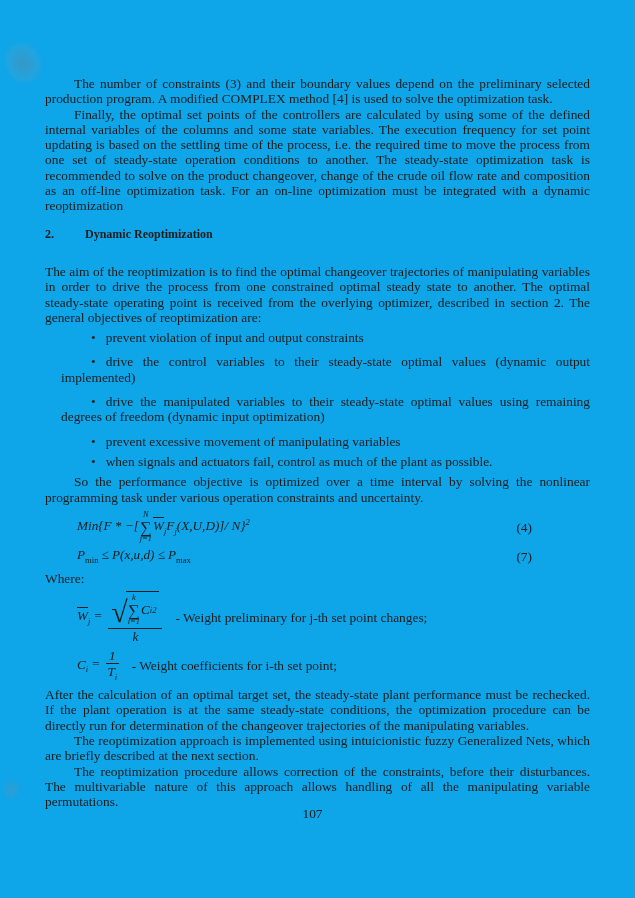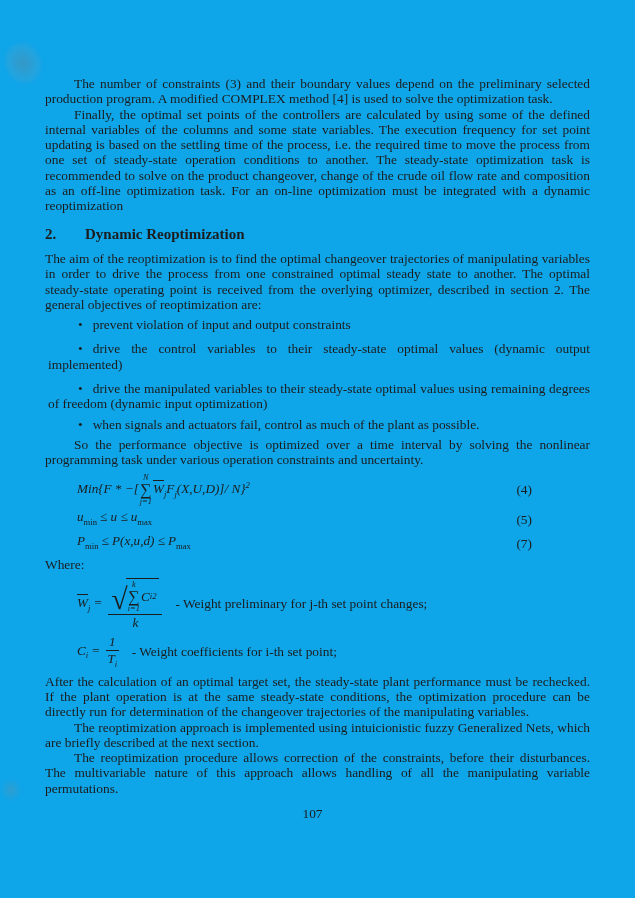--- a/index.html
+++ b/index.html
@@ -28,27 +28,27 @@
   .content {
     position: absolute;
     left: 45px; top: 76px; width: 545px;
     font-size: 13.4px;
     line-height: 15.3px;
     text-align: justify;
   }
   .content p { margin: 0; }
   p.ind { text-indent: 29px; }
   h2.heading {
-    font-size: 15px;
+    font-size: 12px;
     font-weight: bold;
-    margin: 13px 0 9px 0;
+    margin: 13px 0 22px 0;
     text-align: left;
   }
   .secnum { display: inline-block; width: 40px; }
-  .bullets { margin: 4px 0 2px 3px; }
+  .bullets { margin: 4px 0 2px 16px; }
   p.bullet { text-indent: 30px; margin: 5px 0; }
   p.bullet.gap { margin-top: 9px; }
   .bullet .marker { padding-right: 10px; }
   
   .eq-row {
     display: flex;
     align-items: center;
     padding-left: 32px;
     padding-right: 58px;
     margin: 3px 0;
@@ -126,38 +126,35 @@
     <p class="ind">Finally, the optimal set points of the controllers are calculated by using some of the defined internal variables of the columns and some state variables. The execution frequency for set point updating is based on the settling time of the process, i.e. the required time to move the process from one set of steady-state operation conditions to another. The steady-state optimization task is recommended to solve on the product changeover, change of the crude oil flow rate and composition as an off-line optimization task. For an on-line optimization must be integrated with a dynamic reoptimization</p>
 
     <h2 class="heading"><span class="secnum">2.</span><span>Dynamic Reoptimization</span></h2>
 
     <p>The aim of the reoptimization is to find the optimal changeover trajectories of manipulating variables in order to drive the process from one constrained optimal steady state to another. The optimal steady-state operating point is received from the overlying optimizer, described in section 2. The general objectives of reoptimization are:</p>
 
     <div class="bullets">
       <p class="bullet"><span class="marker">•</span><span>prevent violation of input and output constraints</span></p>
       <p class="bullet gap"><span class="marker">•</span><span>drive the control variables to their steady-state optimal values (dynamic output implemented)</span></p>
       <p class="bullet gap"><span class="marker">•</span><span>drive the manipulated variables to their steady-state optimal values using remaining degrees of freedom (dynamic input optimization)</span></p>
+      <p class="bullet gap"><span class="marker">•</span><span>prevent excessive movement of manipulating variables</span></p>
       <p class="bullet"><span class="marker">•</span><span>when signals and actuators fail, control as much of the plant as possible.</span></p>
     </div>
 
     <p class="ind">So the performance objective is optimized over a time interval by solving the nonlinear programming task under various operation constraints and uncertainty.</p>
 
     <div class="eq-row first">
       <span class="math"><span>Min{F * −[</span><span class="sum">
             <span class="sum-top">N</span>
             <span class="sum-sym">∑</span>
             <span class="sum-bot">j=1</span>
           </span><span class="ol">W</span><sub>j</sub><span>F</span><sub>j</sub><span>(X,U,D)]/ N}</span><sup>2</sup></span>
       <span class="eq-num">(4)</span>
     </div>
 
-    <div class="eq-row">
-      <span class="math"><span>u</span><sub class="rm">min</sub><span class="rel">≤ u ≤</span><span>u</span><sub class="rm">max</sub></span>
-      <span class="eq-num">(5)</span>
-    </div>
 
 
     <div class="eq-row">
       <span class="math"><span>P</span><sub class="rm">min</sub><span class="rel">≤ P(x,u,d) ≤</span><span>P</span><sub class="rm">max</sub></span>
       <span class="eq-num">(7)</span>
     </div>
 
     <p class="where">Where:</p>
 
     <div class="def-row">

